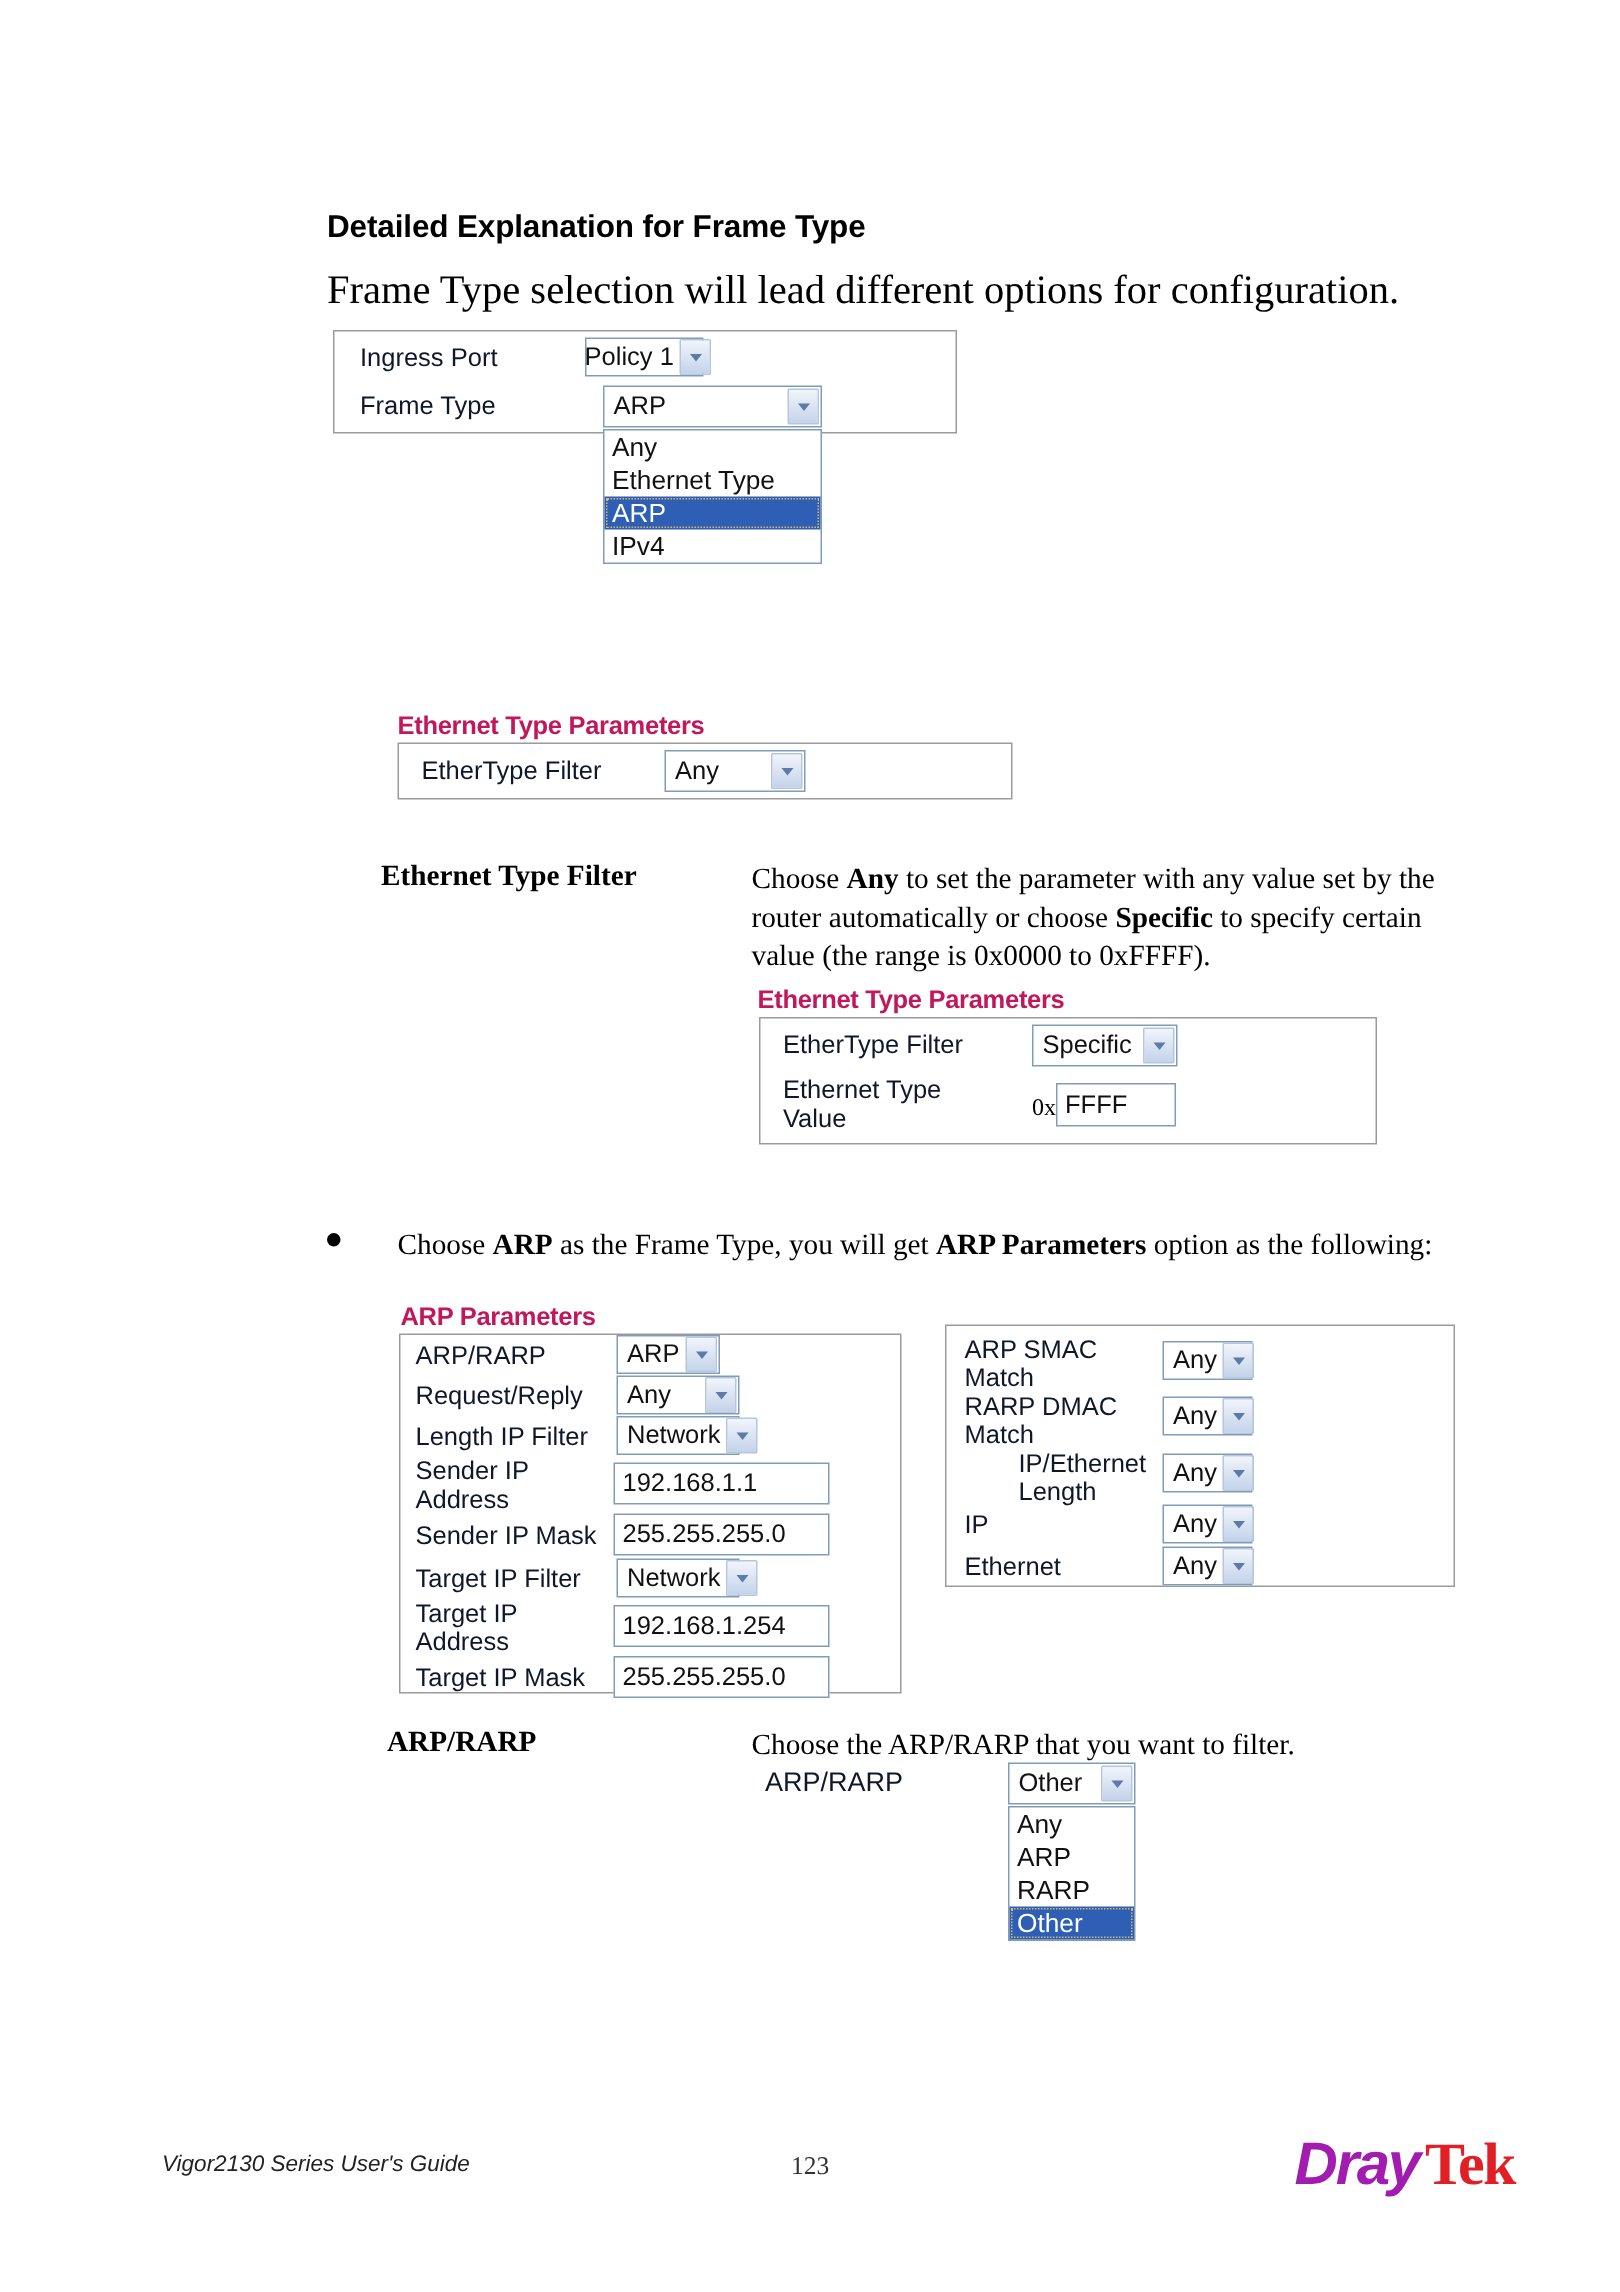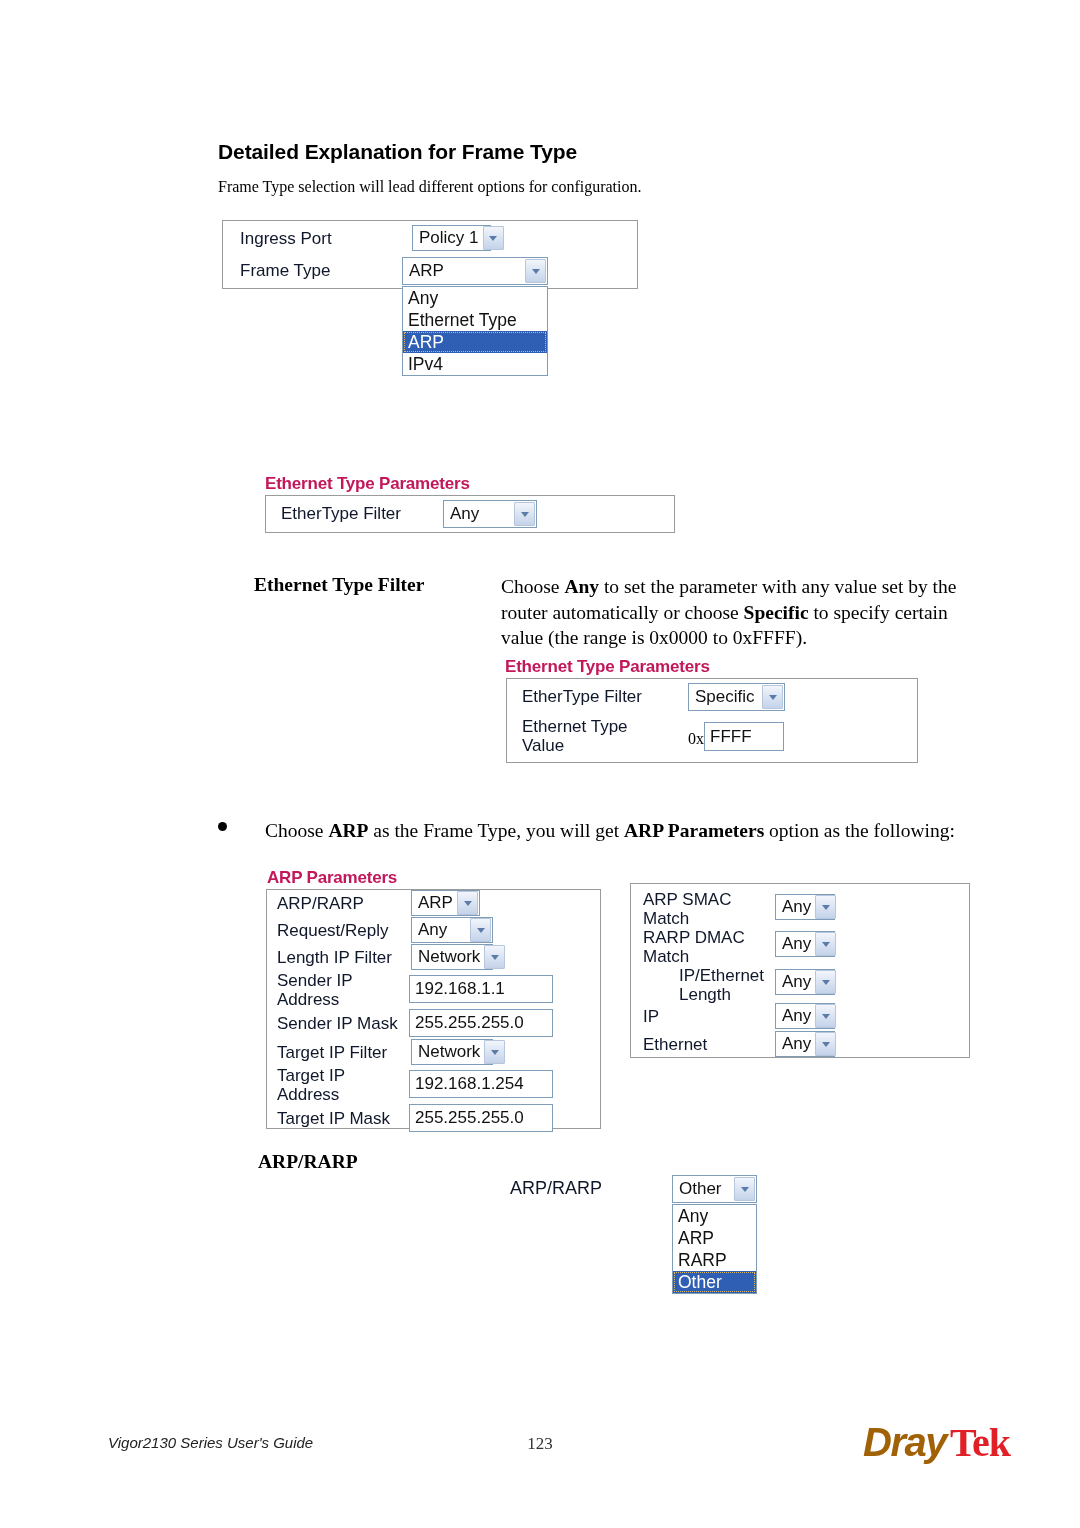--- a/index.html
+++ b/index.html
@@ -33,21 +33,21 @@
     font-weight: bold;
     font-size: 21px;
     letter-spacing: -0.1px;
     color: #000;
   }
 
   .intro {
     position: absolute;
     left: 218px;
     top: 178px;
-    font-size: 16px;
+    font-size: 27px;
     font-family: "Liberation Serif", serif;
   }
 
   .bullet-row {
     position: absolute;
     font-size: 19.5px;
     line-height: 25px;
   }
   .bullet-dot {
     position: absolute;
@@ -210,21 +210,21 @@
     position: absolute;
     right: 70px;
     top: 1419px;
     white-space: nowrap;
   }
   .logo .dray {
     font-family: "Liberation Sans", sans-serif;
     font-weight: bold;
     font-style: italic;
     font-size: 40px;
-    color: #a16207;
+    color: #a21caf;
     letter-spacing: -1.5px;
   }
   .logo .tek {
     font-family: "Liberation Serif", serif;
     font-weight: bold;
     font-size: 40px;
     color: #e01f26;
     letter-spacing: -1px;
     margin-left: 4px;
   }
@@ -234,21 +234,21 @@
 
 <div class="page">
 
   <div class="h-title">Detailed Explanation for Frame Type</div>
   <div class="intro">Frame Type selection will lead different options for configuration.</div>
 
   <div class="panel" style="left:222px; top:220px; width:416px; height:69px;">
   </div>
 
   <div class="row-label ui" style="left:240px; top:229px;">Ingress Port</div>
-  <div class="sel" style="left:412px; top:225px; width:79px;">
+  <div class="sel" style="left:390px; top:225px; width:79px;justify-content:center;">
     <span class="val">Policy 1</span>
     <span class="arrow"></span>
   </div>
 
   <div class="row-label ui" style="left:240px; top:261px;">Frame Type</div>
   <div class="sel" style="left:402px; top:257px; width:146px; height:28px;">
     <span class="val">ARP</span>
     <span class="arrow"></span>
   </div>
 
@@ -360,20 +360,21 @@
     <span class="arrow"></span>
   </div>
 
   <div class="row-label ui" style="left:643px; top:1035px;">Ethernet</div>
   <div class="sel" style="left:775px; top:1031px; width:60px;">
     <span class="val">Any</span>
     <span class="arrow"></span>
   </div>
 
   <div class="def-term" style="left:258px; top:1151px;">ARP/RARP</div>
+  <div class="def-body" style="left:501px; top:1151px; width:490px;">Choose the ARP/RARP that you want to filter.</div>
 
   <div class="row-label ui" style="left:510px; top:1179px; font-size:18px;">ARP/RARP</div>
   <div class="sel" style="left:672px; top:1175px; width:85px; height:28px;">
     <span class="val">Other</span>
     <span class="arrow"></span>
   </div>
   <div class="dd-list" style="left:672px; top:1204px; width:85px;">
     <div class="dd-item">Any</div>
     <div class="dd-item">ARP</div>
     <div class="dd-item">RARP</div>

